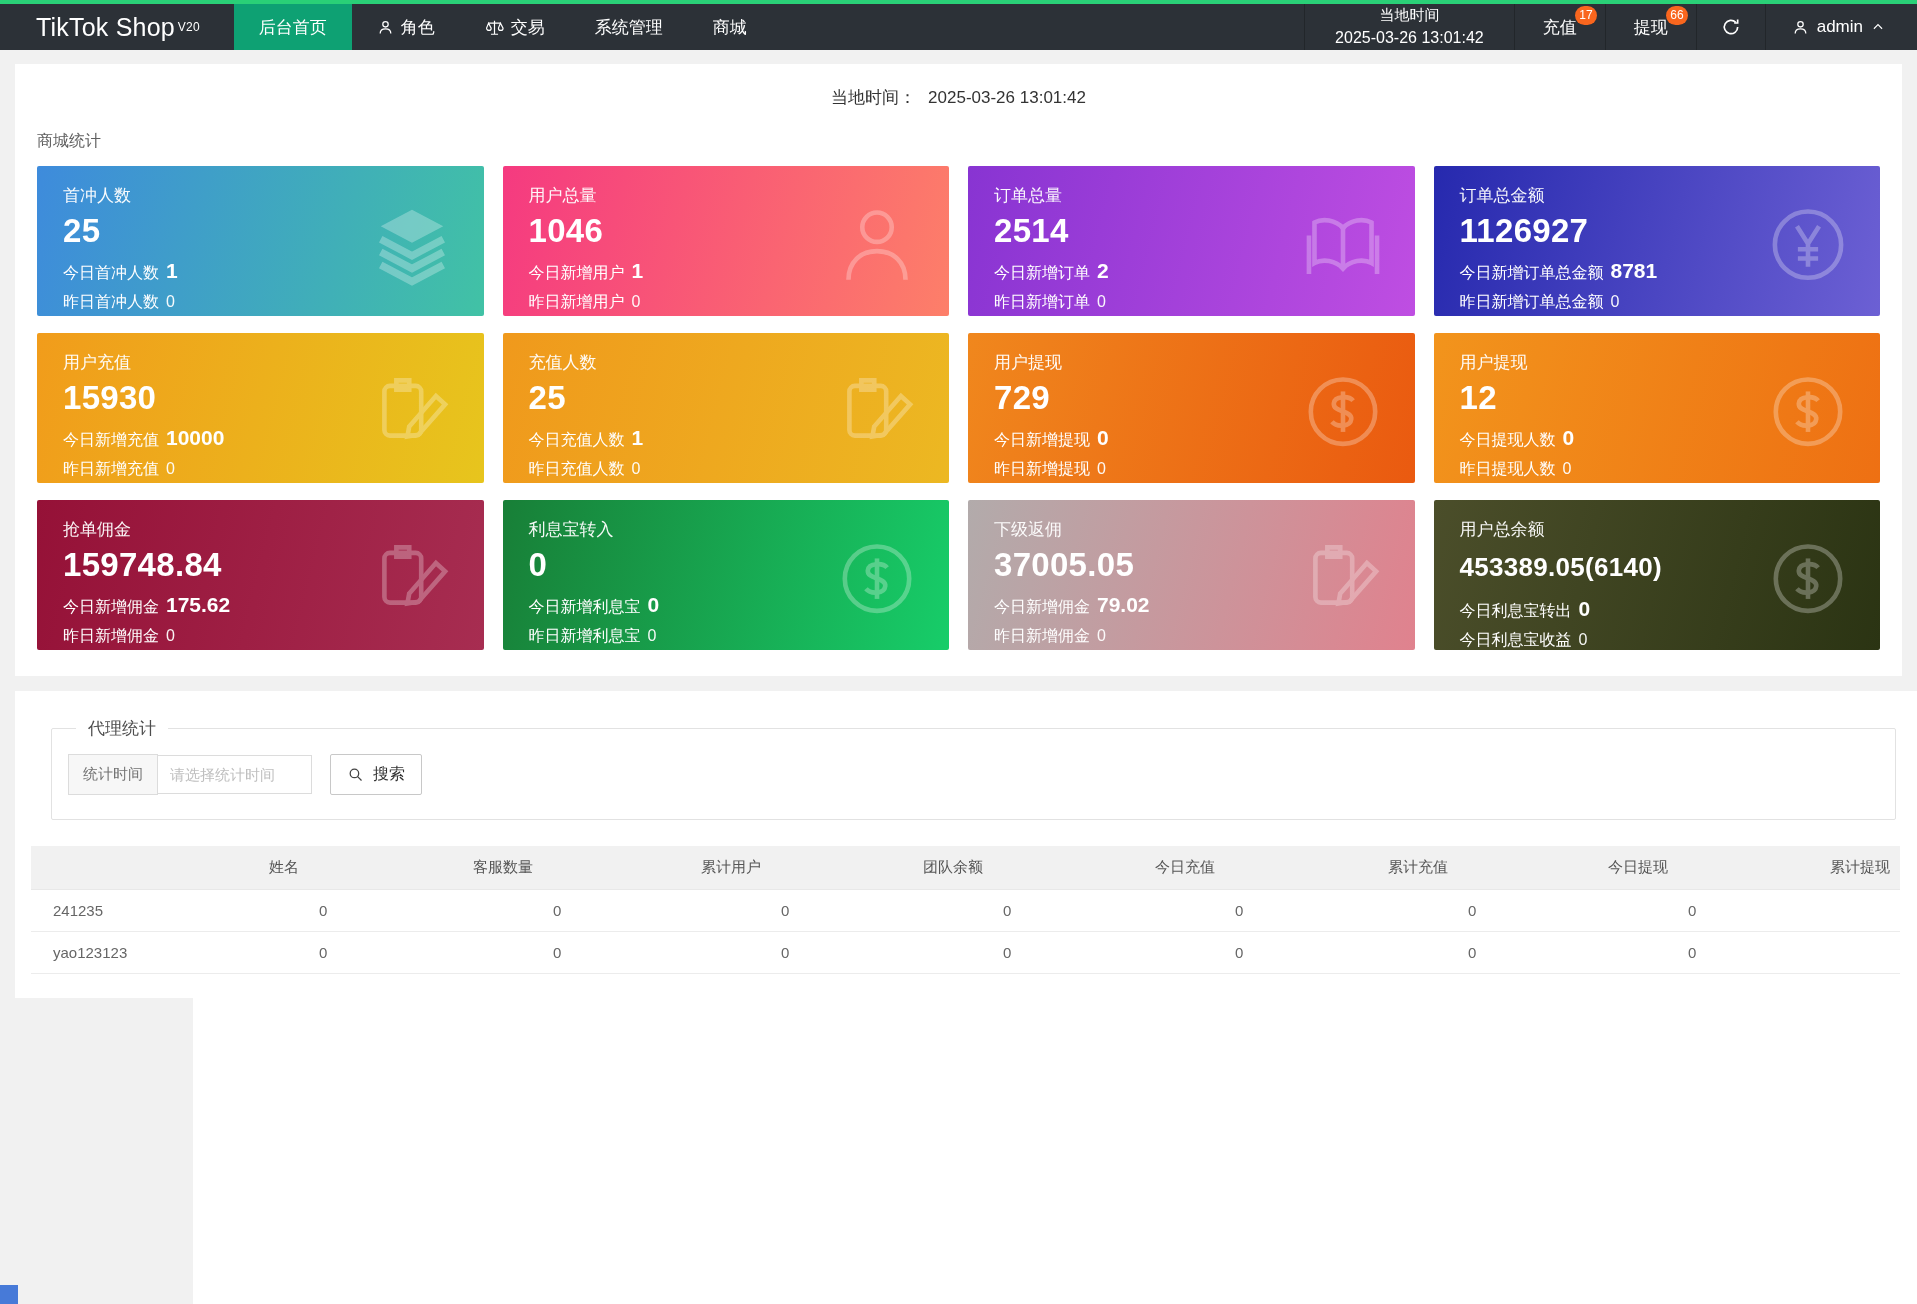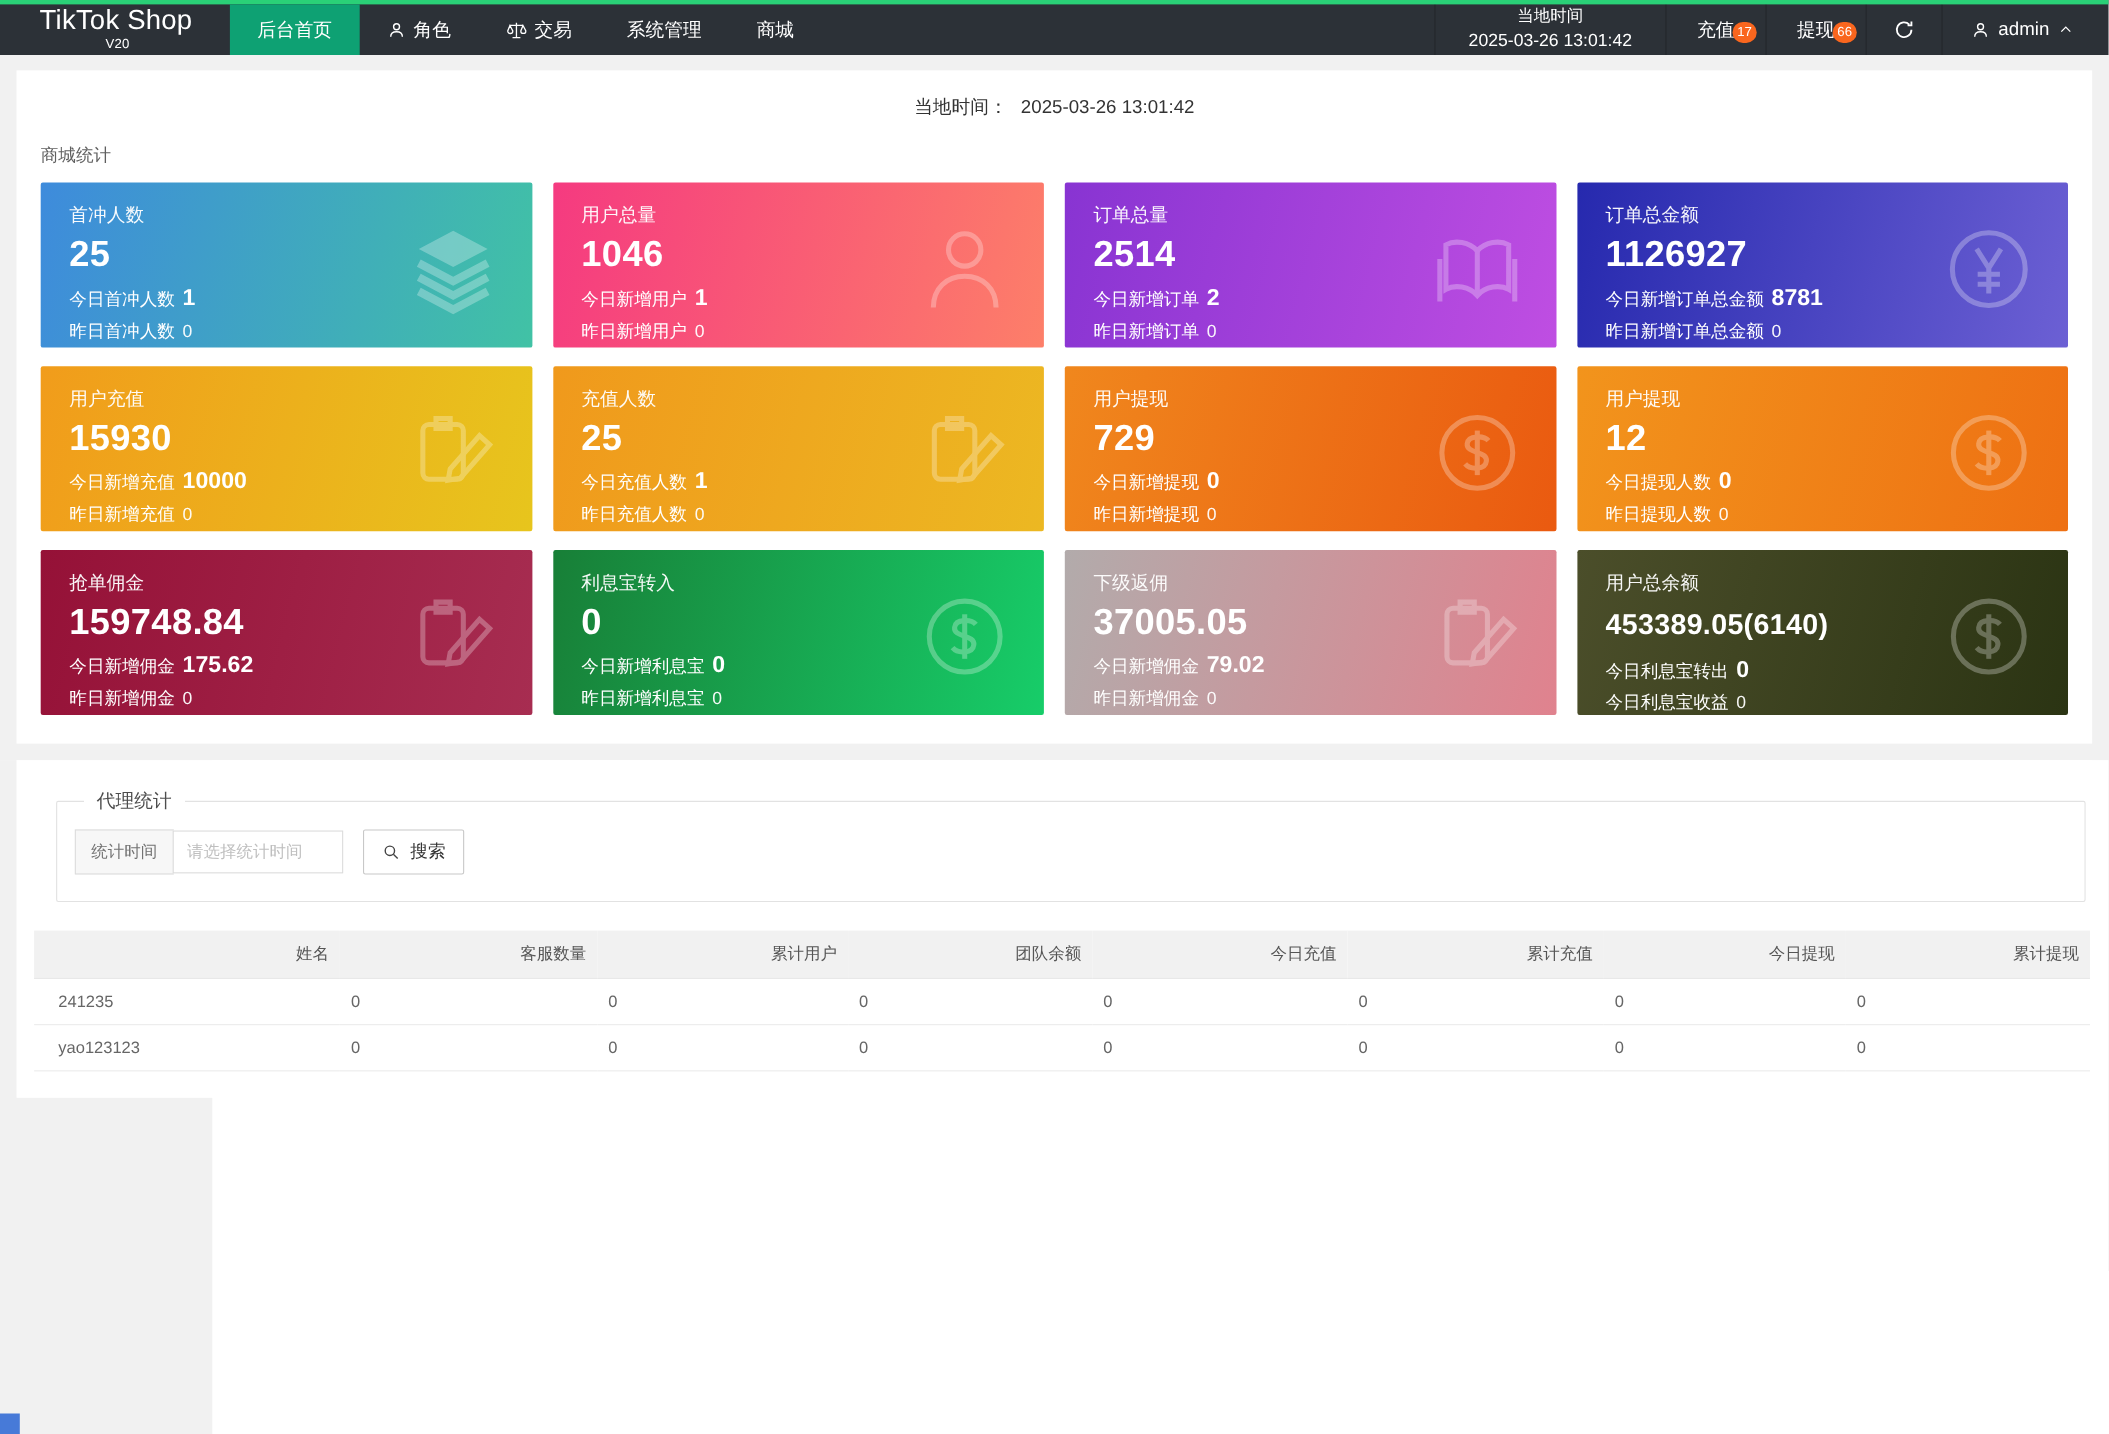--- a/index.html
+++ b/index.html
@@ -19,21 +19,20 @@
     display: flex;
     align-items: stretch;
     color: #fff;
   }
   .brand {
     display:flex; align-items:center;
     padding: 0 34px 0 36px;
     font-size: 25px;
     letter-spacing: .2px;
     white-space: nowrap;
-    flex-direction: column;
   }
   .brand sup { font-size: 12px; margin-left: 3px; vertical-align: super; }
   .nav-menu { display:flex; align-items:stretch; }
   .nav-item {
     display:flex; align-items:center; gap:7px;
     padding: 0 25px;
     font-size: 17px;
     cursor: pointer;
     white-space: nowrap;
   }
@@ -49,21 +48,21 @@
   .nav-btn {
     position: relative;
     display:flex; align-items:center; gap:8px;
     padding: 0 28px;
     font-size: 17px;
     border-left: 1px solid rgba(0,0,0,.22);
     cursor: pointer;
     white-space: nowrap;
   }
   .badge {
-    position:absolute; top: 16px; right: 8px;
+    position:absolute; top: 2px; right: 8px;
     min-width: 19px; height: 19px; line-height: 19px;
     padding: 0 4px;
     border-radius: 10px;
     background: #f9661e;
     color:#fff; font-size: 12px; text-align:center;
   }
   .nav-btn.refresh { padding: 0 24px; }
   .nav-btn.admin { padding: 0 32px 0 26px; }
 
   

